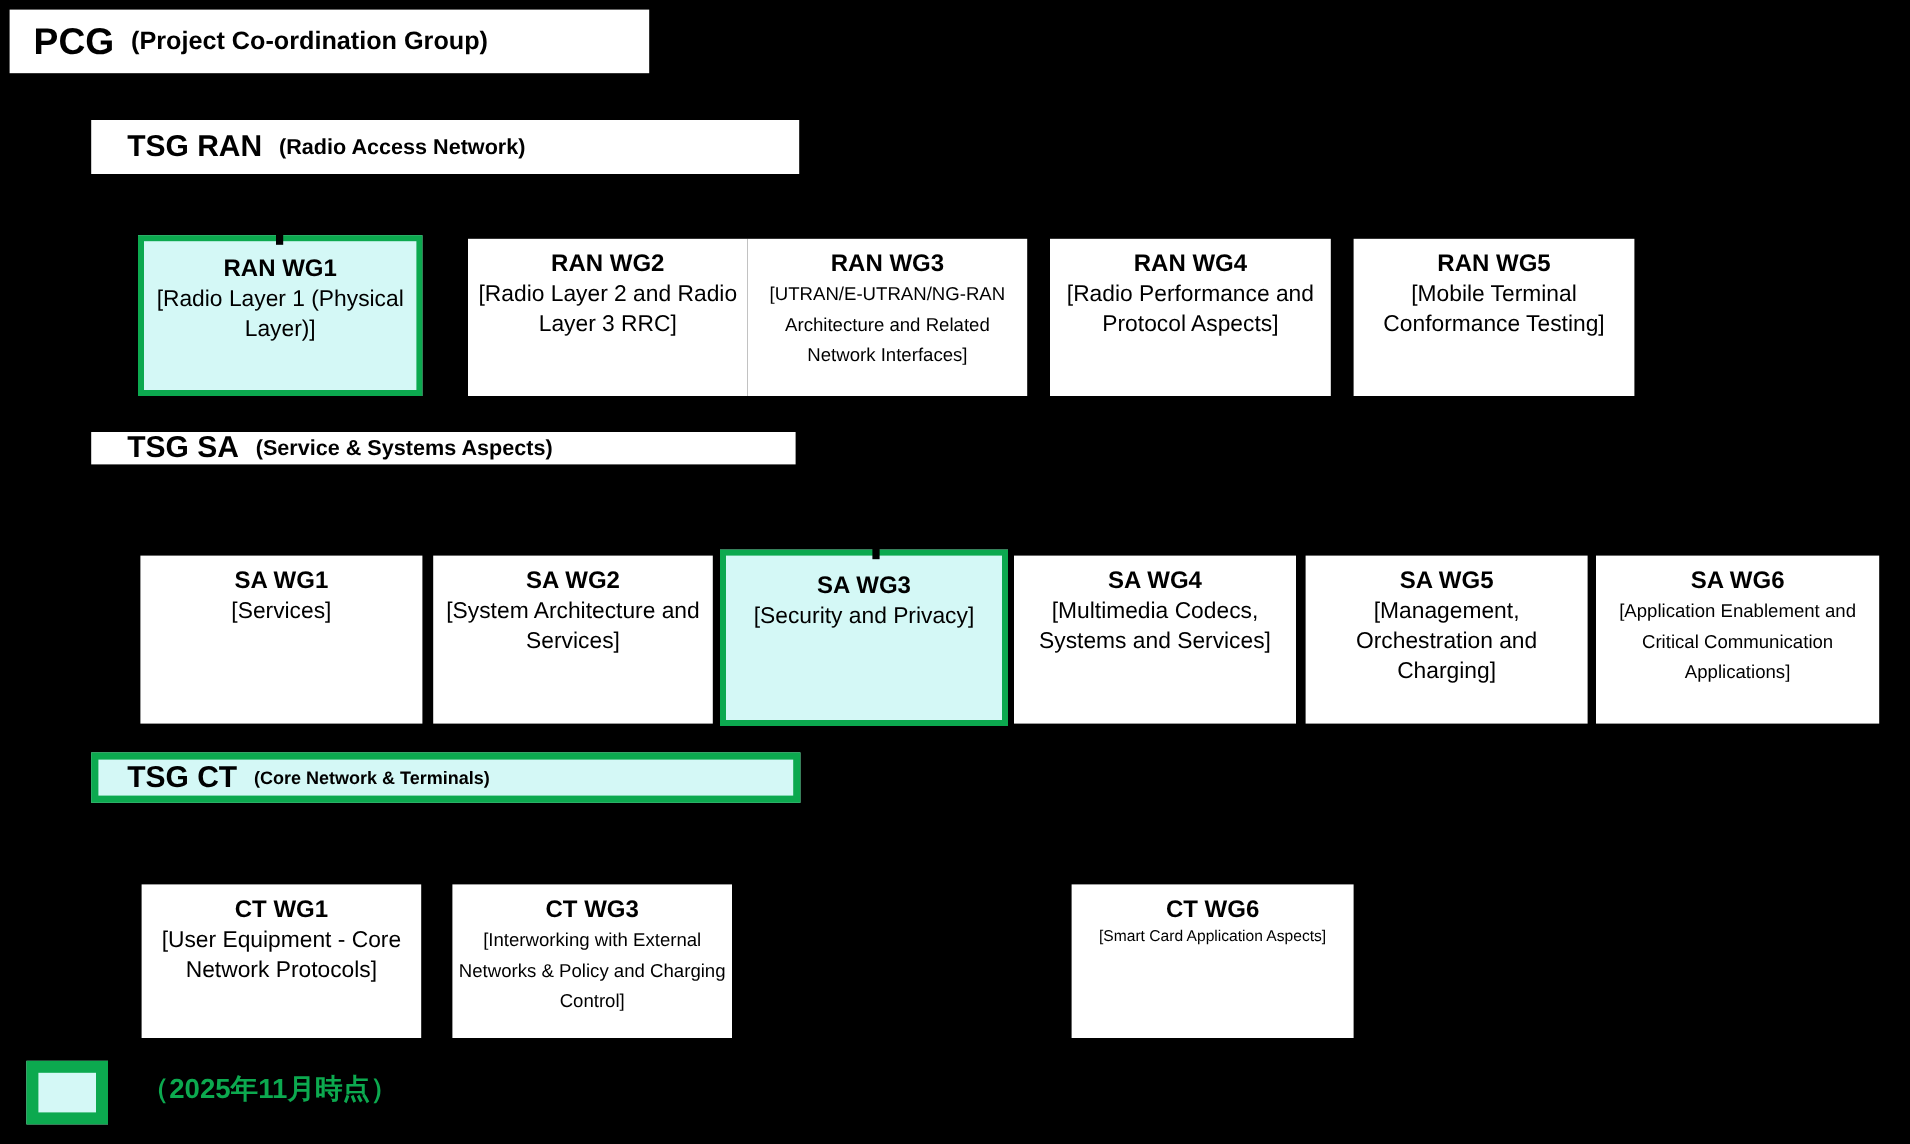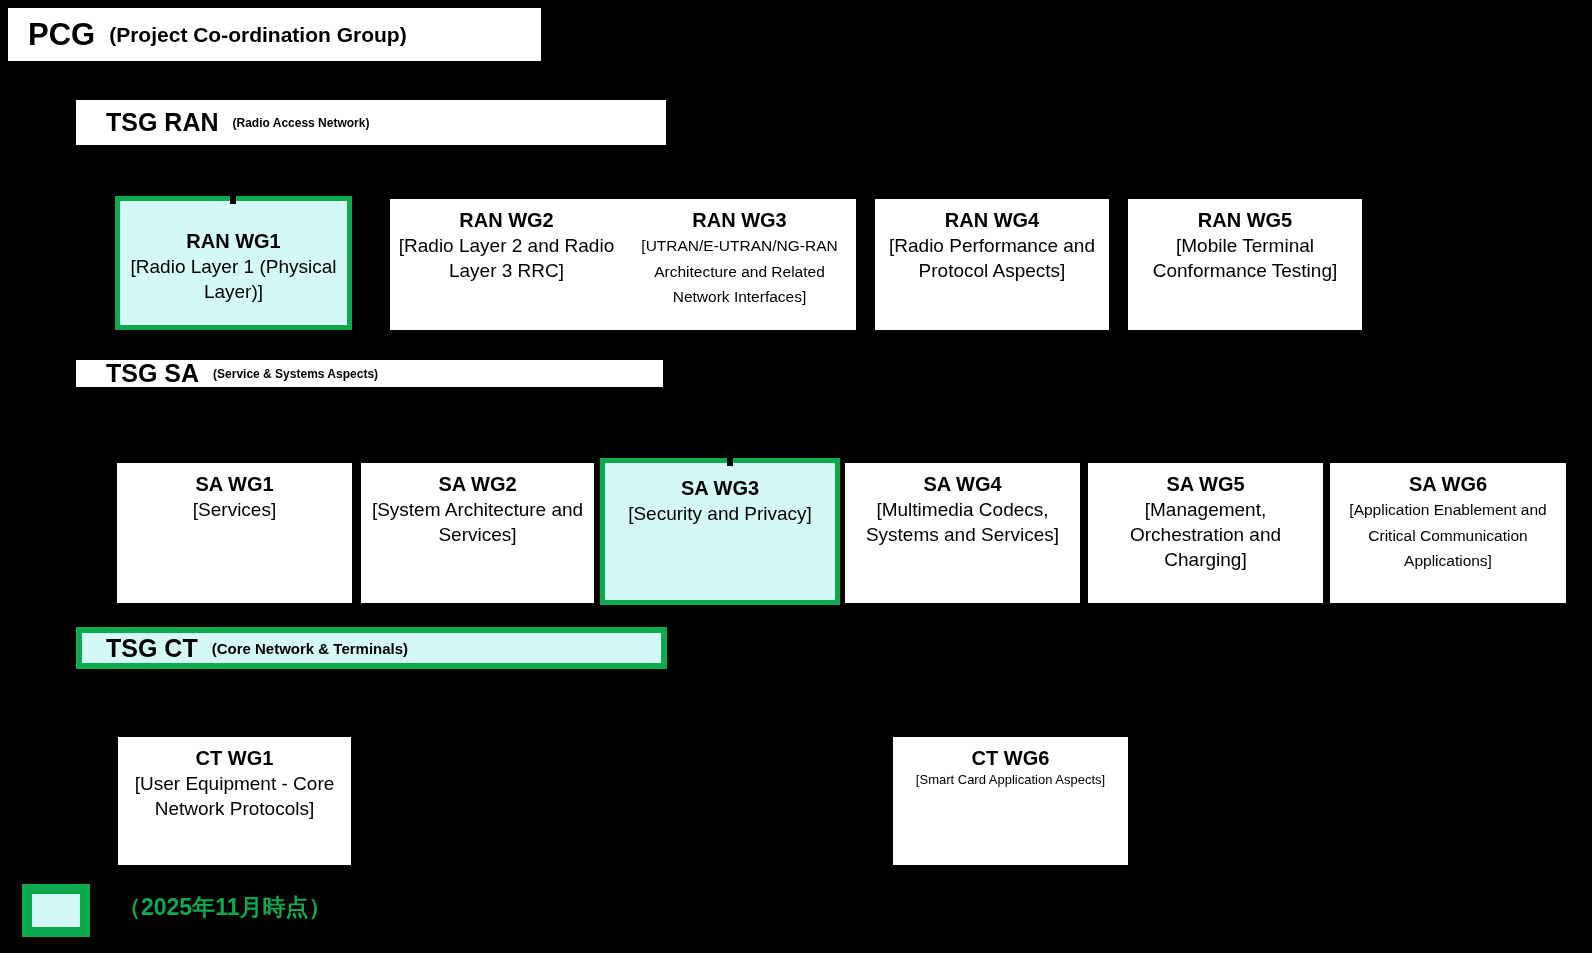--- a/index.html
+++ b/index.html
@@ -25,35 +25,35 @@
   .hdr { display: flex; align-items: center; gap: 14px; white-space: nowrap; }
   .hdr .hdr-main { font-weight: bold; }
   .hdr .hdr-sub  { font-weight: bold; }
 
   #pcg { left: 8px; top: 8px; width: 533px; height: 53px; padding-left: 20px; }
   #pcg .hdr-main { font-size: 31px; }
   #pcg .hdr-sub  { font-size: 21px; }
 
   #tsg-ran { left: 76px; top: 100px; width: 590px; height: 45px; padding-left: 30px; }
   #tsg-ran .hdr-main, #tsg-sa .hdr-main { font-size: 25px; }
-  #tsg-ran .hdr-sub,  #tsg-sa .hdr-sub  { font-size: 12px; }
+  #tsg-ran .hdr-sub,  #tsg-sa .hdr-sub  { font-size: 18px; }
 
   #tsg-sa { left: 76px; top: 360px; width: 587px; height: 27px; padding-left: 30px; }
 
   #tsg-ct { left: 76px; top: 627px; width: 591px; height: 42px; padding-left: 24px;
             border-width: 6px; }
   #tsg-ct .hdr-main { font-size: 25px; }
   #tsg-ct .hdr-sub  { font-size: 15px; }
 
   
   .wg { text-align: center; padding-top: 8px; }
   .wg-title { font-weight: bold; font-size: 20px; line-height: 1.3; }
   .wg-desc  { font-size: 19px; line-height: 1.32; padding: 0 4px; }
 
-  #ran-wg1 { left: 115px; top: 196px; width: 237px; height: 134px; padding-top: 27px; }
+  #ran-wg1 { left: 115px; top: 196px; width: 237px; height: 134px; padding-top: 10px; }
   #ran-wg2 { left: 390px; top: 199px; width: 233px; height: 131px; }
   #ran-wg3 { left: 623px; top: 199px; width: 233px; height: 131px; }
   #ran-wg4 { left: 875px; top: 199px; width: 234px; height: 131px; }
   #ran-wg5 { left: 1128px; top: 199px; width: 234px; height: 131px; }
 
   #sa-wg1 { left: 117px;  top: 463px; width: 235px; height: 140px; }
   #sa-wg2 { left: 361px;  top: 463px; width: 233px; height: 140px; }
   #sa-wg3 { left: 600px;  top: 458px; width: 240px; height: 147px; padding-top: 12px; }
   #sa-wg4 { left: 845px;  top: 463px; width: 235px; height: 140px; }
   #sa-wg5 { left: 1088px; top: 463px; width: 235px; height: 140px; }
@@ -151,20 +151,24 @@
 
   <div class="box hdr hl" id="tsg-ct">
     <span class="hdr-main">TSG CT</span>
     <span class="hdr-sub">(Core Network &amp; Terminals)</span>
   </div>
 
   <div class="box wg" id="ct-wg1">
     <div class="wg-title">CT WG1</div>
     <div class="wg-desc">[User Equipment - Core Network Protocols]</div>
   </div>
+  <div class="box wg" id="ct-wg3">
+    <div class="wg-title">CT WG3</div>
+    <div class="wg-desc">[Interworking with External Networks &amp; Policy and Charging Control]</div>
+  </div>
   <div class="box wg" id="ct-wg6">
     <div class="wg-title">CT WG6</div>
     <div class="wg-desc">[Smart Card Application Aspects]</div>
   </div>
 
   <div class="tick" id="tick-ran-wg1"></div>
   <div class="tick" id="tick-sa-wg3"></div>
   <div class="tick" id="tick-ct-left"></div>
   <div class="tick" id="tick-ct-bottom"></div>
 

